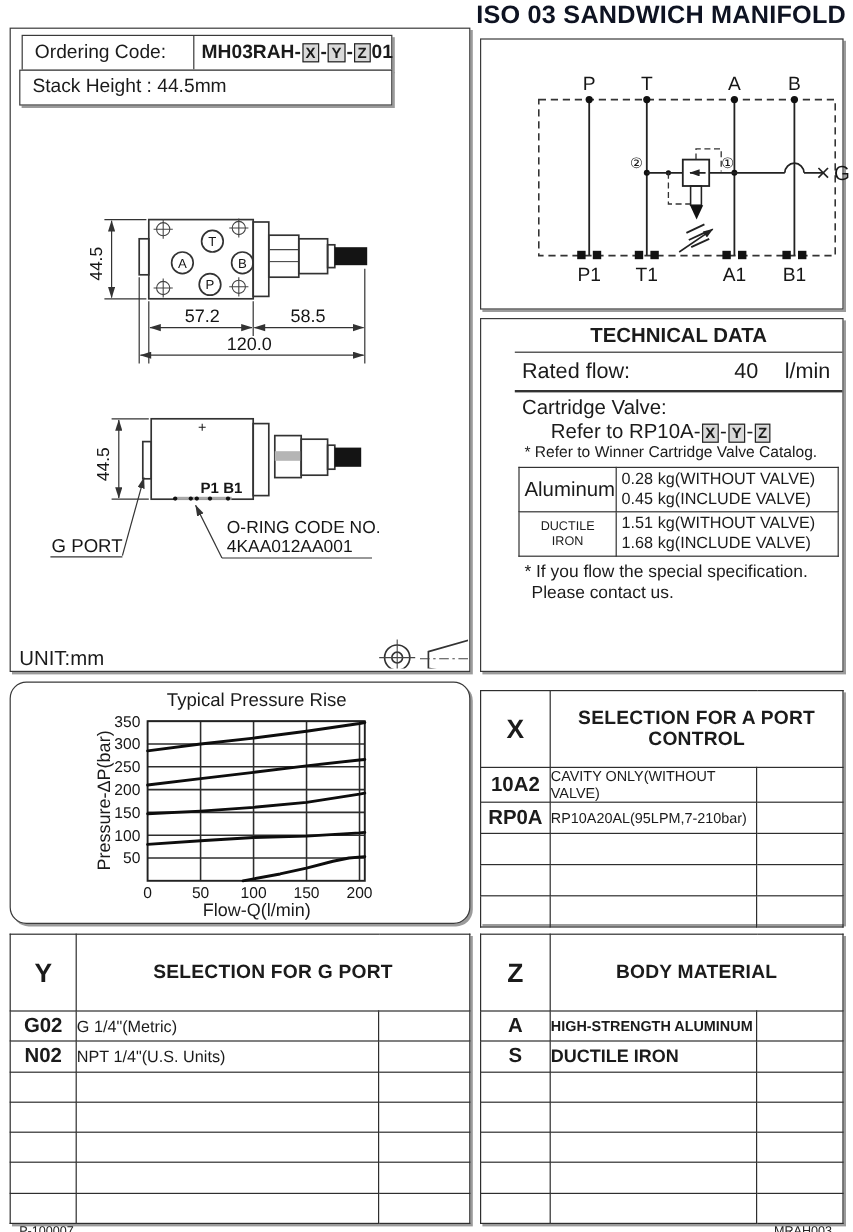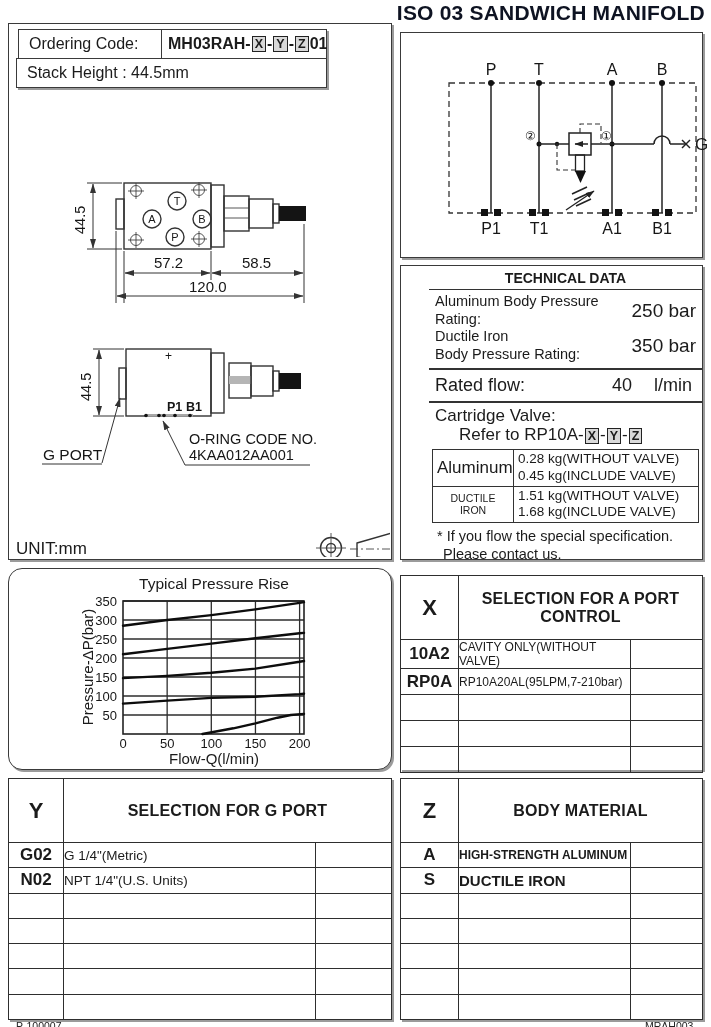--- a/index.html
+++ b/index.html
@@ -13,21 +13,21 @@
   }
   
   .oc-box{position:absolute;left:9px;top:5px;height:30px;display:flex;border:1.6px solid #3a3a3a;background:#fff;box-shadow:2px 2px 0 #9b9b9b;box-sizing:border-box;}
   .oc-label{width:143px;font-size:16px;display:flex;align-items:center;padding-left:10px;box-sizing:border-box;border-right:1.6px solid #3a3a3a;}
   .oc-value{width:164px;font-size:16px;font-weight:bold;display:flex;align-items:center;padding-left:6px;box-sizing:border-box;white-space:nowrap;}
   .code-chip{display:inline-block;border:1.4px solid #222;background:#d9d9d9;font-weight:bold;font-size:12.5px;line-height:14px;padding:0 2px;margin:0 1px;}
   .sh-box{position:absolute;left:7px;top:34px;width:311px;height:30px;border:1.6px solid #3a3a3a;background:#fff;box-shadow:2px 2px 0 #9b9b9b;box-sizing:border-box;display:flex;align-items:center;padding-left:10px;font-size:16px;}
   .unit-note{position:absolute;left:7px;top:515px;font-size:17px;}
   
   .tech{left:400px;top:265px;width:303px;height:295px;display:flex;flex-direction:column;}
-  .tech-title{font-size:14px;font-weight:bold;text-align:center;padding:4px 0 3px;border-bottom:1.6px solid #333;}
+  .tech-title{font-size:17px;font-weight:bold;text-align:center;padding:4px 0 3px;border-bottom:1.6px solid #333;}
   .tech-press{border-bottom:2px solid #333;padding:3px 6px 4px;}
   .tech-row{display:flex;justify-content:space-between;align-items:center;}
   .tech-lbl{font-size:14.5px;line-height:1.22;}
   .tech-val{font-size:19px;white-space:nowrap;}
   .tech-flow{display:flex;align-items:center;border-bottom:2px solid #333;padding:5px 6px;font-size:18px;}
   .tech-flow .grow{flex:1;}
   .flow-val{margin-right:22px;}
   .flow-unit{margin-right:4px;}
   .tech-cart{padding:3px 6px 2px;font-size:17px;line-height:1.15;}
   .cart-l2{padding-left:24px;white-space:nowrap;}
@@ -289,42 +289,30 @@
       </g>
       <line x1="137" y1="177" x2="165" y2="158" stroke="#222" stroke-width="1.3" marker-end="url(#ca)"></line>
 
       <text x="96" y="107" font-size="12" font-family="DejaVu Sans, sans-serif">②</text>
       <text x="172" y="107" font-size="12" font-family="DejaVu Sans, sans-serif">①</text>
     </svg>
   </div>
 
   <div class="box tech">
     <div class="tech-title">TECHNICAL DATA</div>
-    <div class="tech-press">
-      <div class="tech-row">
-        <span class="tech-lbl">Aluminum Body Pressure Rating:</span>
-        <span class="tech-val">250 bar</span>
-      </div>
-      <div class="tech-row">
-        <span class="tech-lbl">
-          <div>Ductile Iron</div>
-          <div>Body Pressure Rating:</div>
-        </span>
-        <span class="tech-val">350 bar</span>
-      </div>
-    </div>
     <div class="tech-flow">
       <span>Rated flow:</span>
       <span class="grow"></span>
       <span class="flow-val">40</span>
       <span class="flow-unit">l/min</span>
     </div>
     <div class="tech-cart">
       <div>Cartridge Valve:</div>
       <div class="cart-l2"><span>Refer to RP10A-</span><span class="code-chip">X</span><span>-</span><span class="code-chip">Y</span><span>-</span><span class="code-chip">Z</span></div>
+      <div class="cart-note">* Refer to Winner Cartridge Valve Catalog.</div>
     </div>
     <div class="wt-wrap">
       <table class="wt-table">
         <tbody>
             <tr>
           <td class="wt-mat">Aluminum</td>
           <td class="wt-lines">
             <div>0.28 kg(WITHOUT VALVE)</div>
             <div>0.45 kg(INCLUDE VALVE)</div>
           </td>

